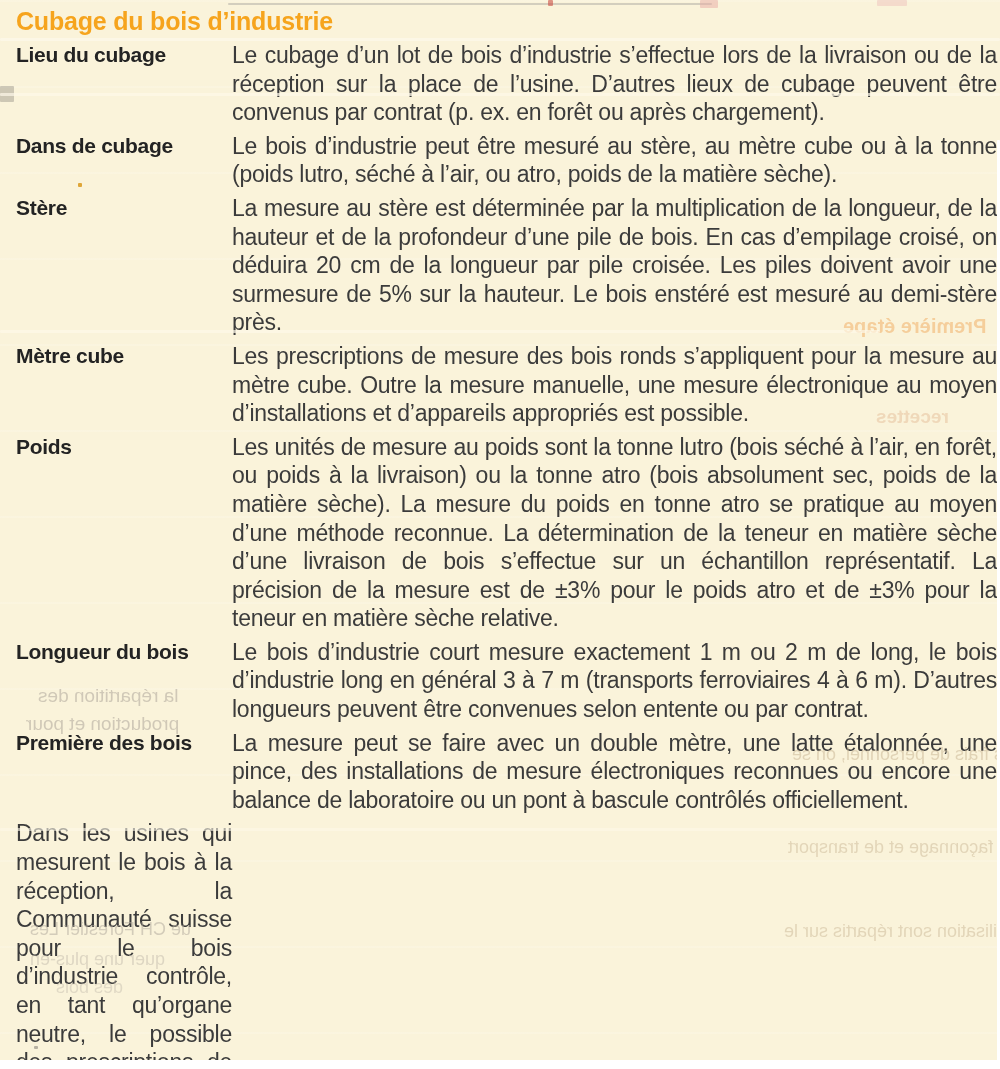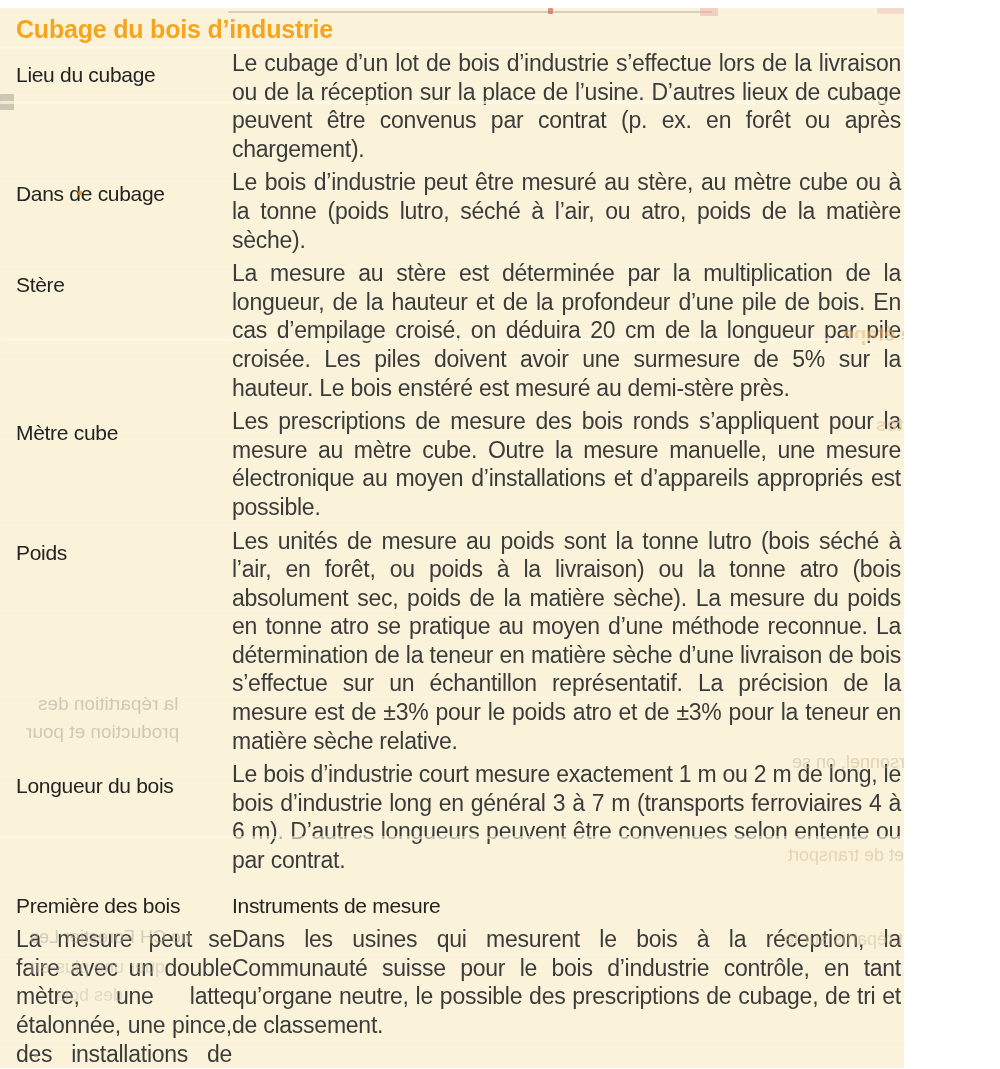--- a/index.html
+++ b/index.html
@@ -4,44 +4,43 @@
 <style>
   html,body{margin:0;padding:0;}
   body{
     width:1000px;height:1069px;
     background:#ffffff;
     font-family:"Liberation Sans","DejaVu Sans",sans-serif;
     overflow:hidden;
     position:relative;
   }
   .page{
-    position:absolute;left:0;top:8px;width:904px;height:1060px;
+    position:absolute;left:0;top:0;width:1000px;height:1060px;
     background:#faf3da;
     background-image:repeating-linear-gradient(180deg,rgba(255,255,255,.14) 0 2px,rgba(0,0,0,0) 2px 86px);
     overflow:hidden;
   }
   .title{
     margin:6px 0 5px 16px;
     font-size:25px;line-height:30px;font-weight:bold;
     letter-spacing:-0.2px;
     color:#f6a41d;
   }
   .table{
     display:grid;
     grid-template-columns:216px 1fr;
     row-gap:5px;
     padding:0 3px 0 16px;
   }
   .term{
-    font-weight:normal;
+    font-weight:bold;
     font-size:21px;line-height:28.6px;
     letter-spacing:-0.3px;
     color:#232323;
     padding-right:6px;
-    margin-top:12px;
   }
   .def{
     font-size:23px;line-height:28.6px;
     letter-spacing:-0.25px;
     text-align:justify;
     color:#3b3b3b;
   }
   .bleed{
     position:absolute;
     white-space:nowrap;
@@ -73,21 +72,20 @@
   <div class="def">Les prescriptions de mesure des bois ronds s’appliquent pour la mesure au mètre cube. Outre la mesure manuelle, une mesure électronique au moyen d’installations et d’appareils appropriés est possible.</div>
 
   <div class="term">Poids</div>
   <div class="def">Les unités de mesure au poids sont la tonne lutro (bois séché à l’air, en forêt, ou poids à la livraison) ou la tonne atro (bois absolument sec, poids de la matière sèche). La mesure du poids en tonne atro se pratique au moyen d’une méthode reconnue. La détermination de la teneur en matière sèche d’une livraison de bois s’effectue sur un échantillon représentatif. La précision de la mesure est de ±3% pour le poids atro et de ±3% pour la teneur en matière sèche relative.</div>
 
   <div class="term">Longueur du bois</div>
   <div class="def">Le bois d’industrie court mesure exactement 1 m ou 2 m de long, le bois d’industrie long en général 3 à 7 m (transports ferroviaires 4 à 6 m). D’autres longueurs peuvent être convenues selon entente ou par contrat.</div>
 
   <div class="term">Première des bois</div>
 
-  <div class="term">Instruments de mesure</div>
   <div class="def">La mesure peut se faire avec un double mètre, une latte étalonnée, une pince, des installations de mesure électroniques reconnues ou encore une balance de laboratoire ou un pont à bascule contrôlés officiellement.</div>
 
   <div class="def">Dans les usines qui mesurent le bois à la réception, la Communauté suisse pour le bois d’industrie contrôle, en tant qu’organe neutre, le possible des prescriptions de cubage, de tri et de classement.</div>
 </div>
 <span class="bleed" style="left: 843px; top: 316px; color: rgb(241, 176, 105); opacity: 0.55; font-size: 20px; font-weight: bold; transform: scaleX(-1);">Première étape</span>
     <span class="bleed" style="left: 876px; top: 407px; color: rgb(236, 207, 174); opacity: 0.75; font-size: 19px; font-weight: bold; transform: scaleX(-1);">recettes</span>
     <span class="bleed" style="left: 38px; top: 686px; color: rgb(181, 173, 160); opacity: 0.6; font-size: 19px; transform: scaleX(-1);">la répartition des</span>
     <span class="bleed" style="left: 26px; top: 714px; color: rgb(181, 173, 160); opacity: 0.6; font-size: 19px; transform: scaleX(-1);">production et pour</span>
     <span class="bleed" style="left: 792px; top: 745px; color: rgb(204, 185, 152); opacity: 0.55; font-size: 18px; transform: scaleX(-1);">répartition des frais de personnel, on se</span>
     <span class="bleed" style="left: 788px; top: 838px; color: rgb(204, 185, 152); opacity: 0.5; font-size: 18px; transform: scaleX(-1);">engins de façonnage et de transport</span>

